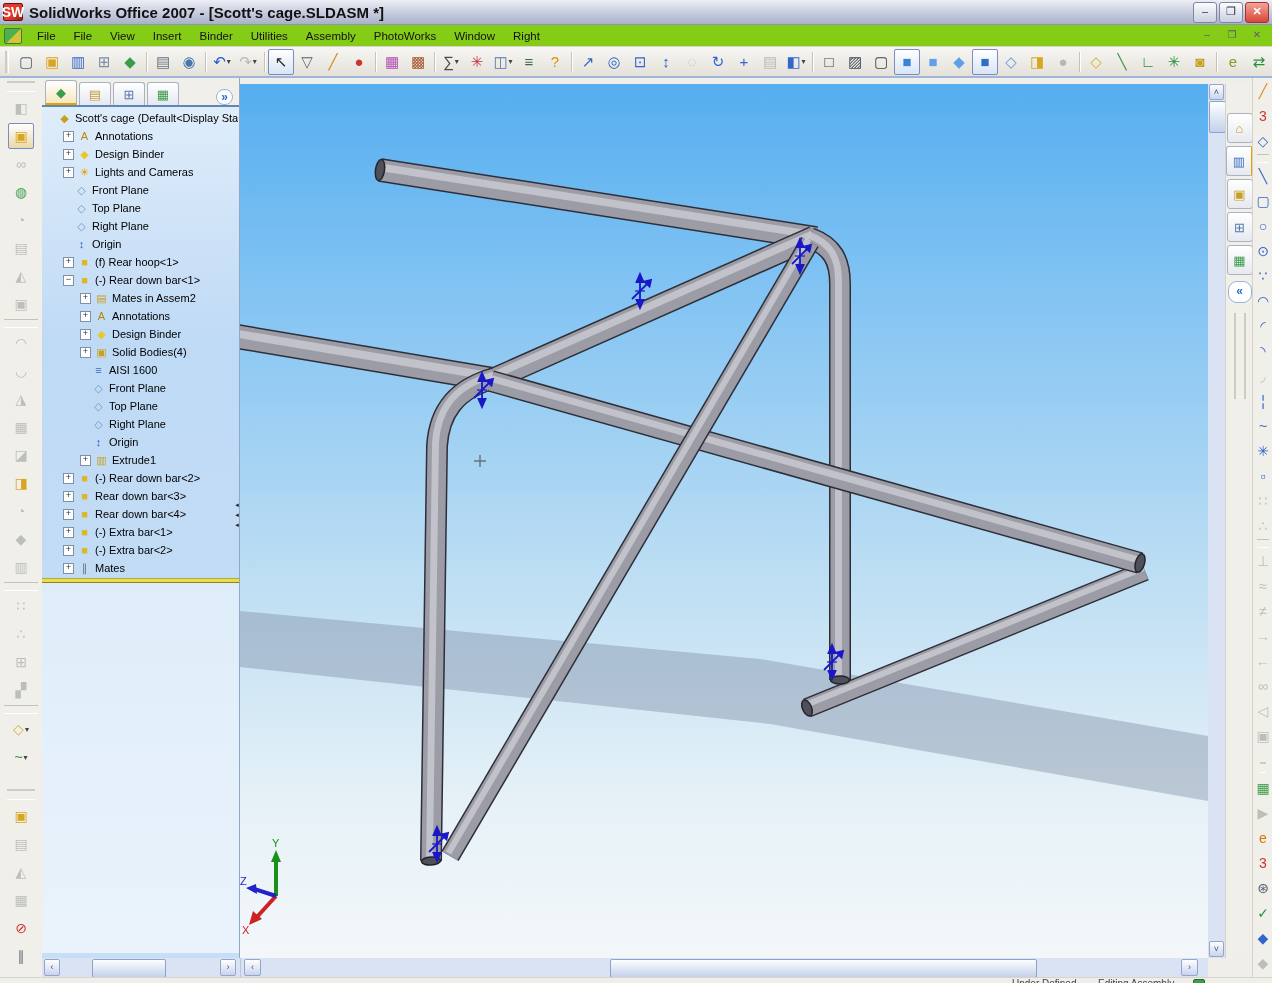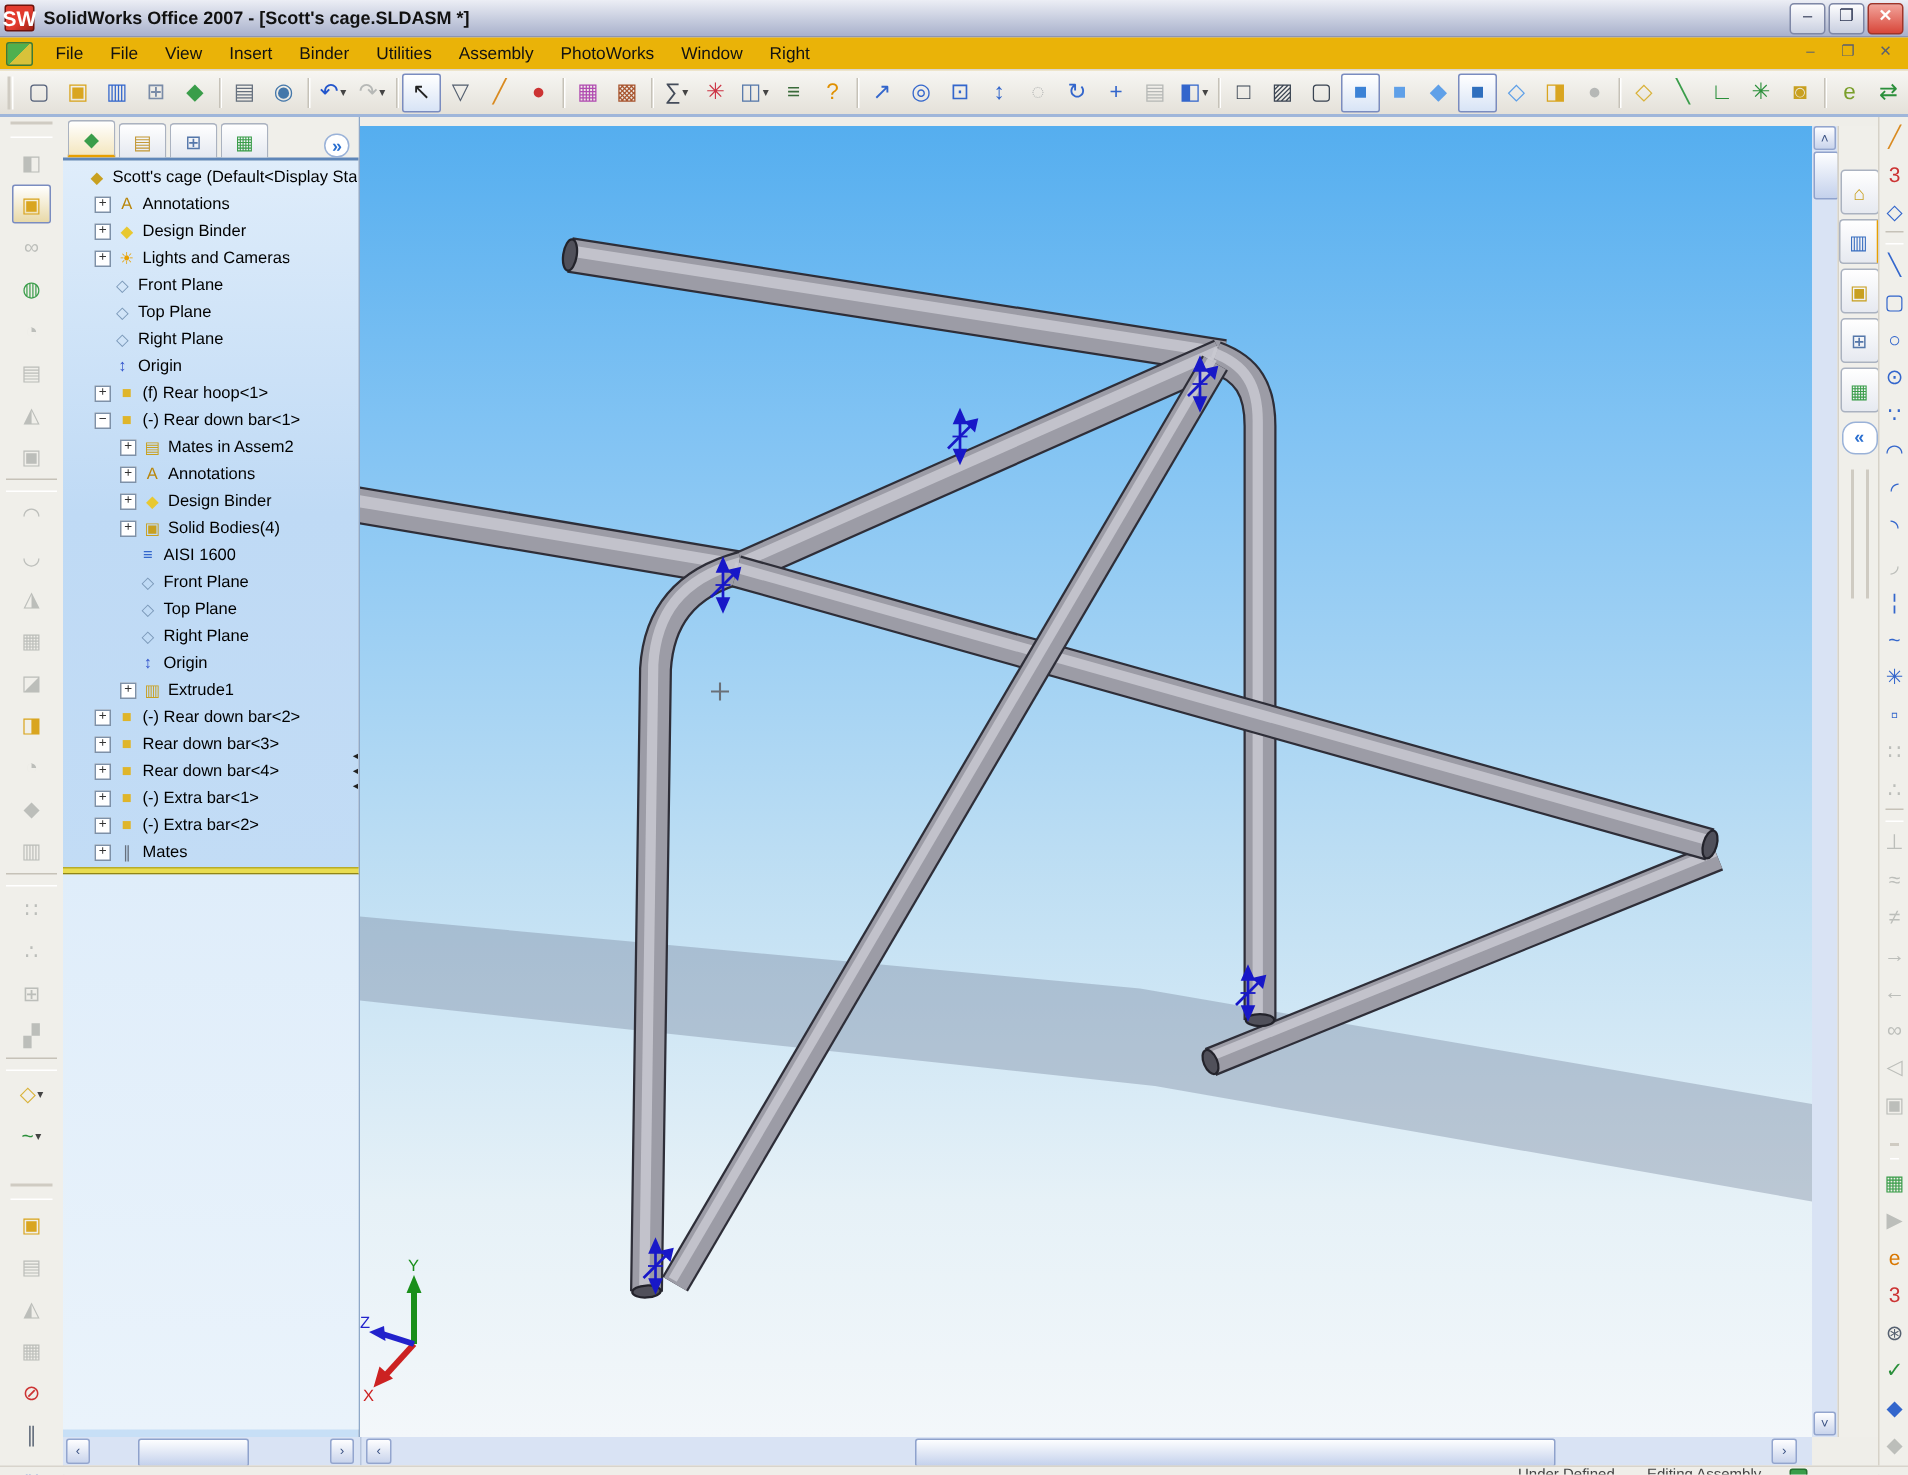--- a/index.html
+++ b/index.html
@@ -6,26 +6,26 @@
   body{width:1272px;height:983px;position:relative;overflow:hidden;
        font-family:"Liberation Sans",sans-serif;background:#EFEEE9;
        -webkit-font-smoothing:antialiased;}
   .abs{position:absolute;}
   
   .titlebar{left:0;top:0;width:1272px;height:25px;
     background:linear-gradient(180deg,#ECEEF5 0%,#C6CCDE 55%,#A9B1CB 100%);
     border-bottom:1px solid #8C94B0;display:flex;align-items:center;padding:0 3px;box-sizing:border-box;}
   .appicon{width:18px;height:16px;background:linear-gradient(135deg,#E23B2E 55%,#9E1F14);border:1px solid #6E130B;
     border-radius:2px;color:#fff;font-size:14px;font-weight:bold;display:flex;align-items:center;justify-content:center;}
-  .titletext{font-weight:bold;font-size:12px;color:#111;margin-left:6px;flex:1;white-space:nowrap;overflow:hidden;}
+  .titletext{font-weight:bold;font-size:15px;color:#111;margin-left:6px;flex:1;white-space:nowrap;overflow:hidden;}
   .winbtn{width:22px;height:19px;margin-left:2px;border-radius:3px;border:1px solid #7E87A6;
     background:linear-gradient(#FDFDFE,#C9CFE0);color:#2A3350;font-size:11px;line-height:17px;text-align:center;}
   .winbtn.close{background:linear-gradient(#F2A39A,#D8473A);color:#fff;border-color:#A03428;font-weight:bold;}
   
-  .menubar{left:0;top:25px;width:1272px;height:22px;background:#eab308;border-bottom:1px solid #DAD6CE;
+  .menubar{left:0;top:25px;width:1272px;height:22px;background:#84cc16;border-bottom:1px solid #DAD6CE;
     display:flex;align-items:center;padding-left:4px;box-sizing:border-box;}
   .mdoc{width:16px;height:14px;background:linear-gradient(135deg,#4FB04F 50%,#D8C23A 50%);border:1px solid #3A7A3A;border-radius:2px;margin-right:6px;}
   .menu-item{padding:2px 9px;font-size:11.5px;color:#111;}
   .mdictrls{margin-left:auto;display:flex;margin-right:4px;}
   .mdibtn{width:20px;height:15px;margin-left:3px;color:#5A6070;font-size:10px;line-height:14px;text-align:center;border:1px solid transparent;}
   
   .toolbar{left:0;top:47px;width:1272px;height:31px;background:linear-gradient(#F7F6F3,#E4E1D9);
     border-bottom:2px solid #9FB6DA;display:flex;align-items:center;padding-left:3px;box-sizing:border-box;}
   .tgrip{width:5px;height:22px;border-left:2px solid #CFCBC2;border-right:1px solid #FFF;margin:0 4px 0 2px;}
   .tbtn{height:24px;min-width:24px;display:flex;align-items:center;justify-content:center;border:1px solid transparent;border-radius:2px;}

